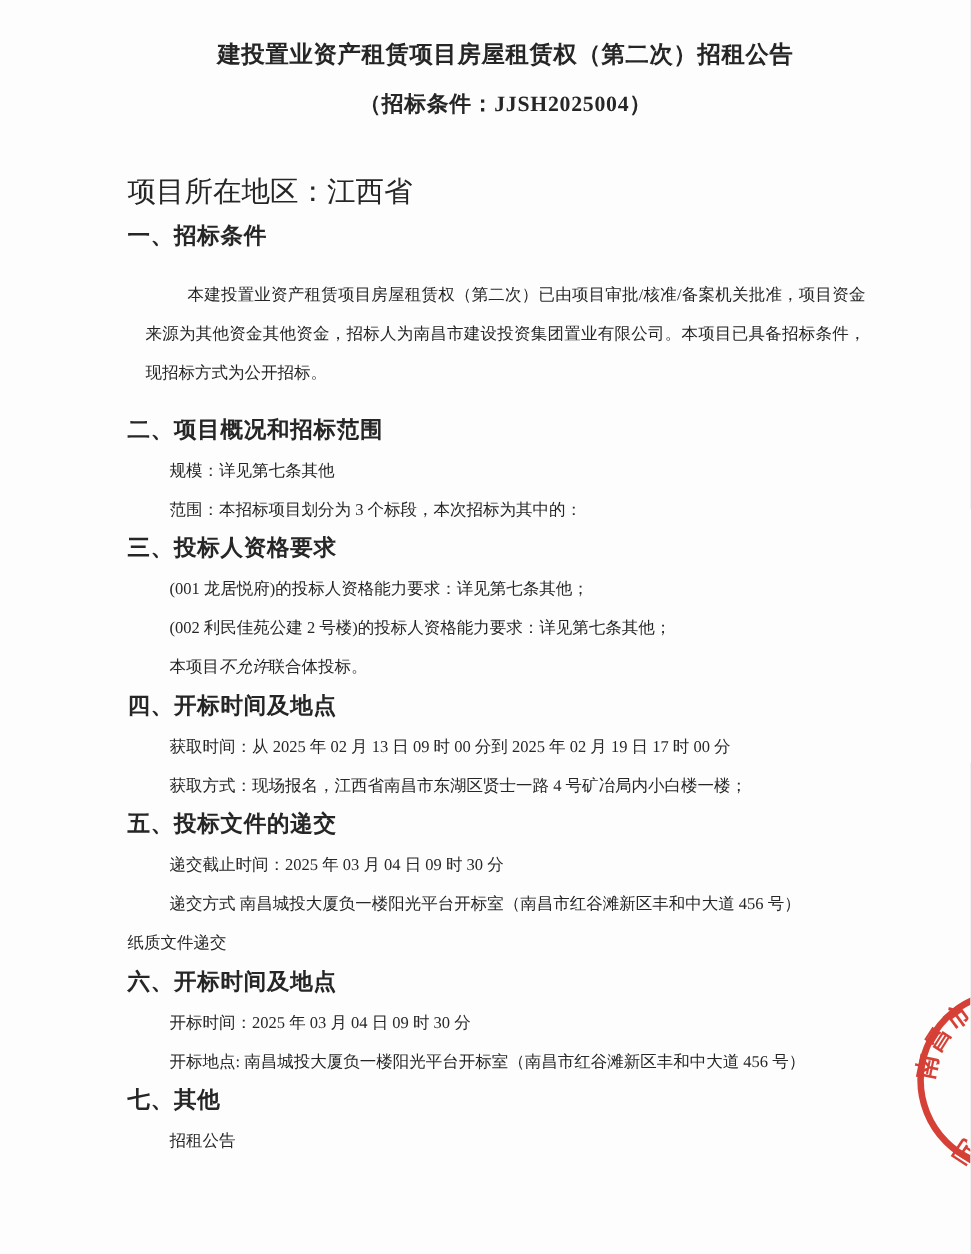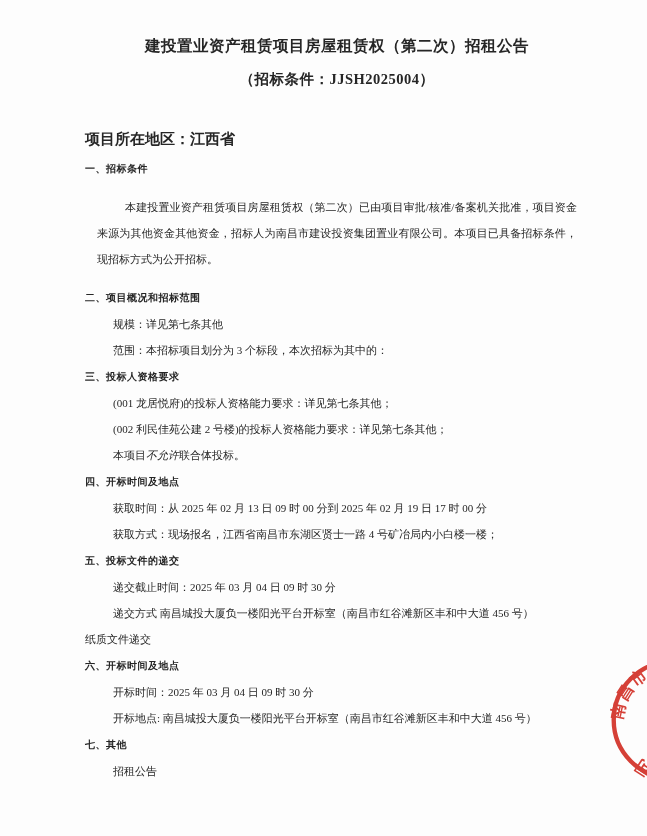--- a/index.html
+++ b/index.html
@@ -5,45 +5,44 @@
   html,body{margin:0;padding:0;background:#e8e8e8;}
   .page{
     position:relative;
     width:647px;height:836px;
     margin:0 auto;
     background:#fdfdfd;
     overflow:hidden;
     font-family:"Liberation Serif","DejaVu Serif",serif;
     color:#262626;
     box-sizing:border-box;
-    padding:36px 58px 0 85px;
+    padding:26px 58px 0 85px;
   }
   .doc-title{
     margin:0 0 13px 0;
     text-align:center;
     font-size:15.5px;
     font-weight:bold;
     letter-spacing:.5px;
   }
   .doc-subtitle{
     margin:0 0 38px 0;
     text-align:center;
     font-size:14.5px;
     font-weight:bold;
     letter-spacing:.5px;
   }
   .location{
     margin:0 0 4px 0;
-    font-size:15px;
+    font-size:19px;
     line-height:24px;
-    font-weight:bold;
   }
   .sec-heading{
     margin:0;
-    font-size:10px;
+    font-size:15px;
     font-weight:bold;
     line-height:27px;
     letter-spacing:.5px;
   }
   .line{
     margin:0;
     font-size:11px;
     line-height:26px;
   }
   .ind{padding-left:28px;}

